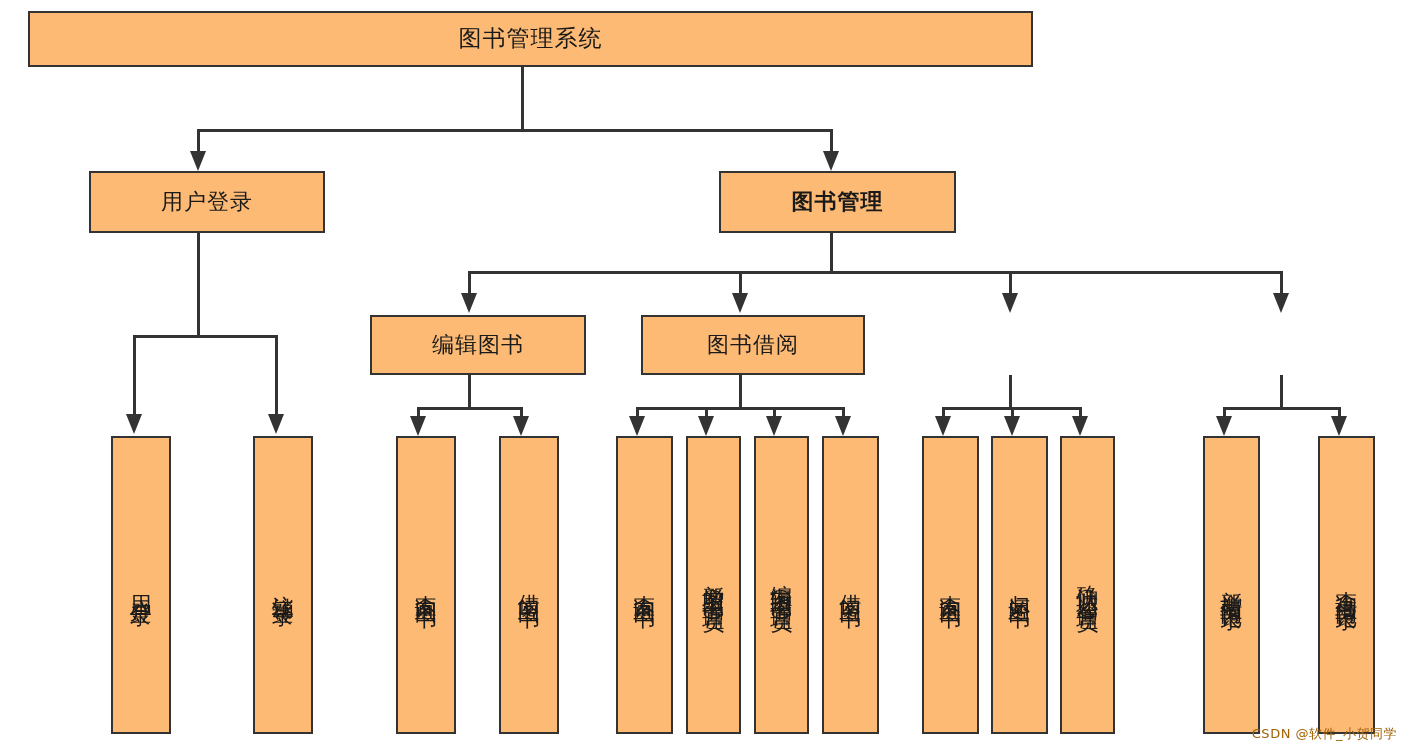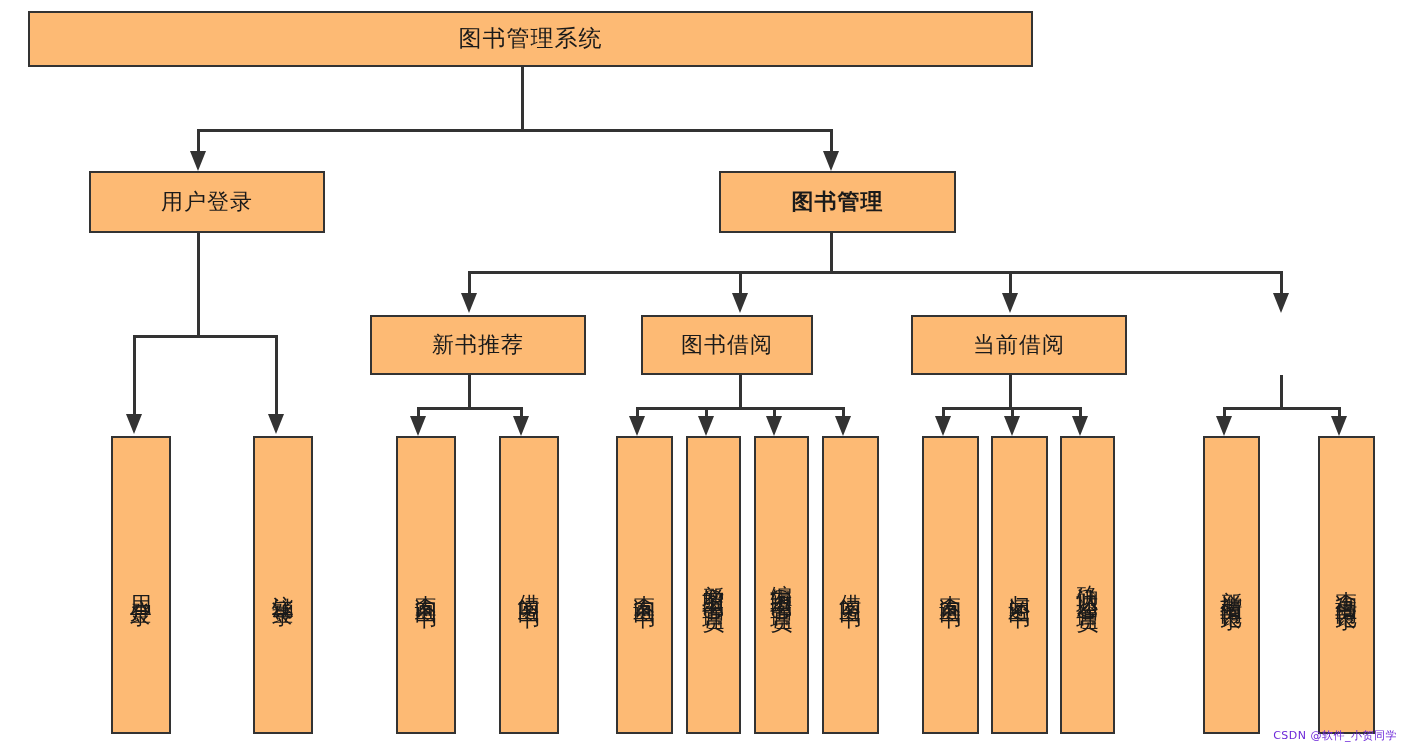--- a/index.html
+++ b/index.html
@@ -56,22 +56,22 @@
     width: 0;
     height: 0;
     border-left: 8px solid transparent;
     border-right: 8px solid transparent;
     border-top: 20px solid #333333;
   }
   .watermark {
     position: absolute;
     right: 8px;
     bottom: 4px;
-    font-size: 11px;
-    color: #6d28d9;
+    font-size: 13px;
+    color: #a16207;
     letter-spacing: 0.5px;
     white-space: nowrap;
   }
 </style>
 </head>
 <body>
 
 <div id="canvas">
 
   <div class="node node-h node-root" style="left:20px; top:11px; width:1005px; height:56px;">
@@ -114,27 +114,24 @@
   <div class="seg seg-v" style="left:468px; top:271px; width:2.5px; height:26px;"></div>
   <div class="arrow" style="left:461px; top:293px;"></div>
   <div class="seg seg-v" style="left:739px; top:271px; width:2.5px; height:26px;"></div>
   <div class="arrow" style="left:732px; top:293px;"></div>
   <div class="seg seg-v" style="left:1009px; top:271px; width:2.5px; height:26px;"></div>
   <div class="arrow" style="left:1002px; top:293px;"></div>
   <div class="seg seg-v" style="left:1280px; top:271px; width:2.5px; height:26px;"></div>
   <div class="arrow" style="left:1273px; top:293px;"></div>
 
   <div class="node node-h" style="left:362px; top:315px; width:216px; height:60px;">
-    <span>新书推荐</span>
-  </div>
-  <div class="node node-h" style="left:633px; top:315px; width:172px; height:60px;">
+    <span>编辑图书</span>
+  </div>
+  <div class="node node-h" style="left:633px; top:315px; width:224px; height:60px;">
     <span>图书借阅</span>
-  </div>
-  <div class="node node-h" style="left:903px; top:315px; width:216px; height:60px;">
-    <span>当前借阅</span>
   </div>
 
   <div class="seg seg-v" style="left:468px; top:375px; width:2.5px; height:34px;"></div>
   <div class="seg seg-h" style="left:417px; top:407px; width:105px; height:2.5px;"></div>
   <div class="seg seg-v" style="left:417px; top:407px; width:2.5px; height:12px;"></div>
   <div class="arrow" style="left:410px; top:416px;"></div>
   <div class="seg seg-v" style="left:520px; top:407px; width:2.5px; height:12px;"></div>
   <div class="arrow" style="left:513px; top:416px;"></div>
 
   <div class="node node-v" style="left:388px; top:436px; width:60px; height:298px;">

